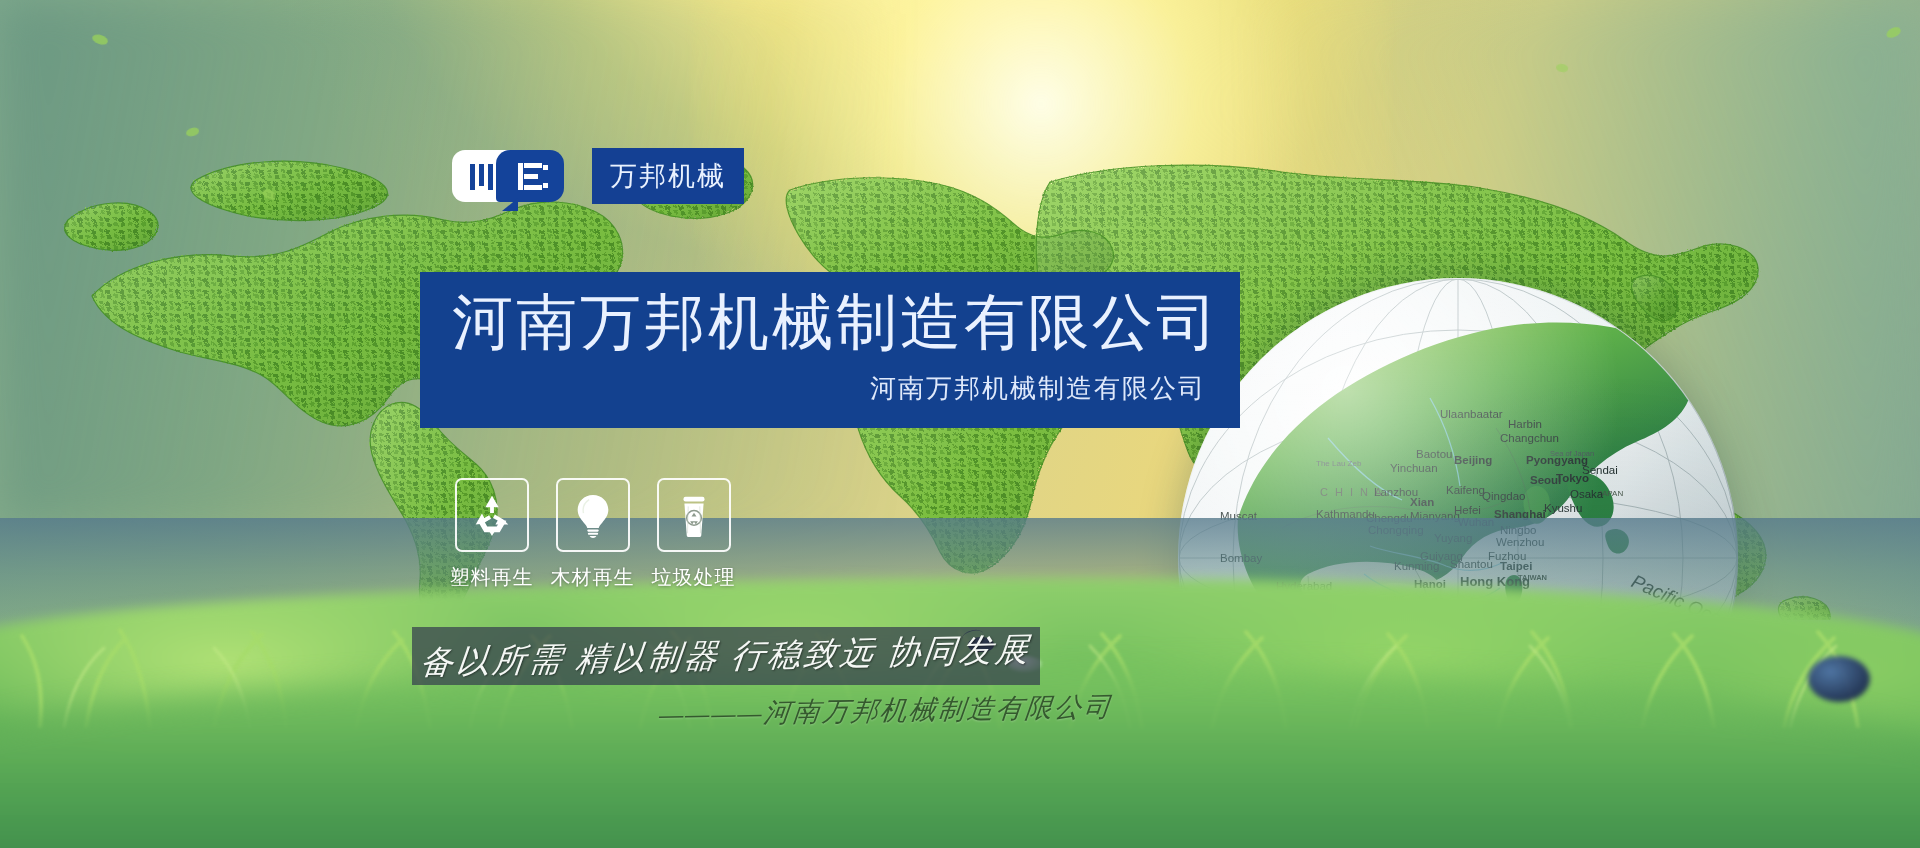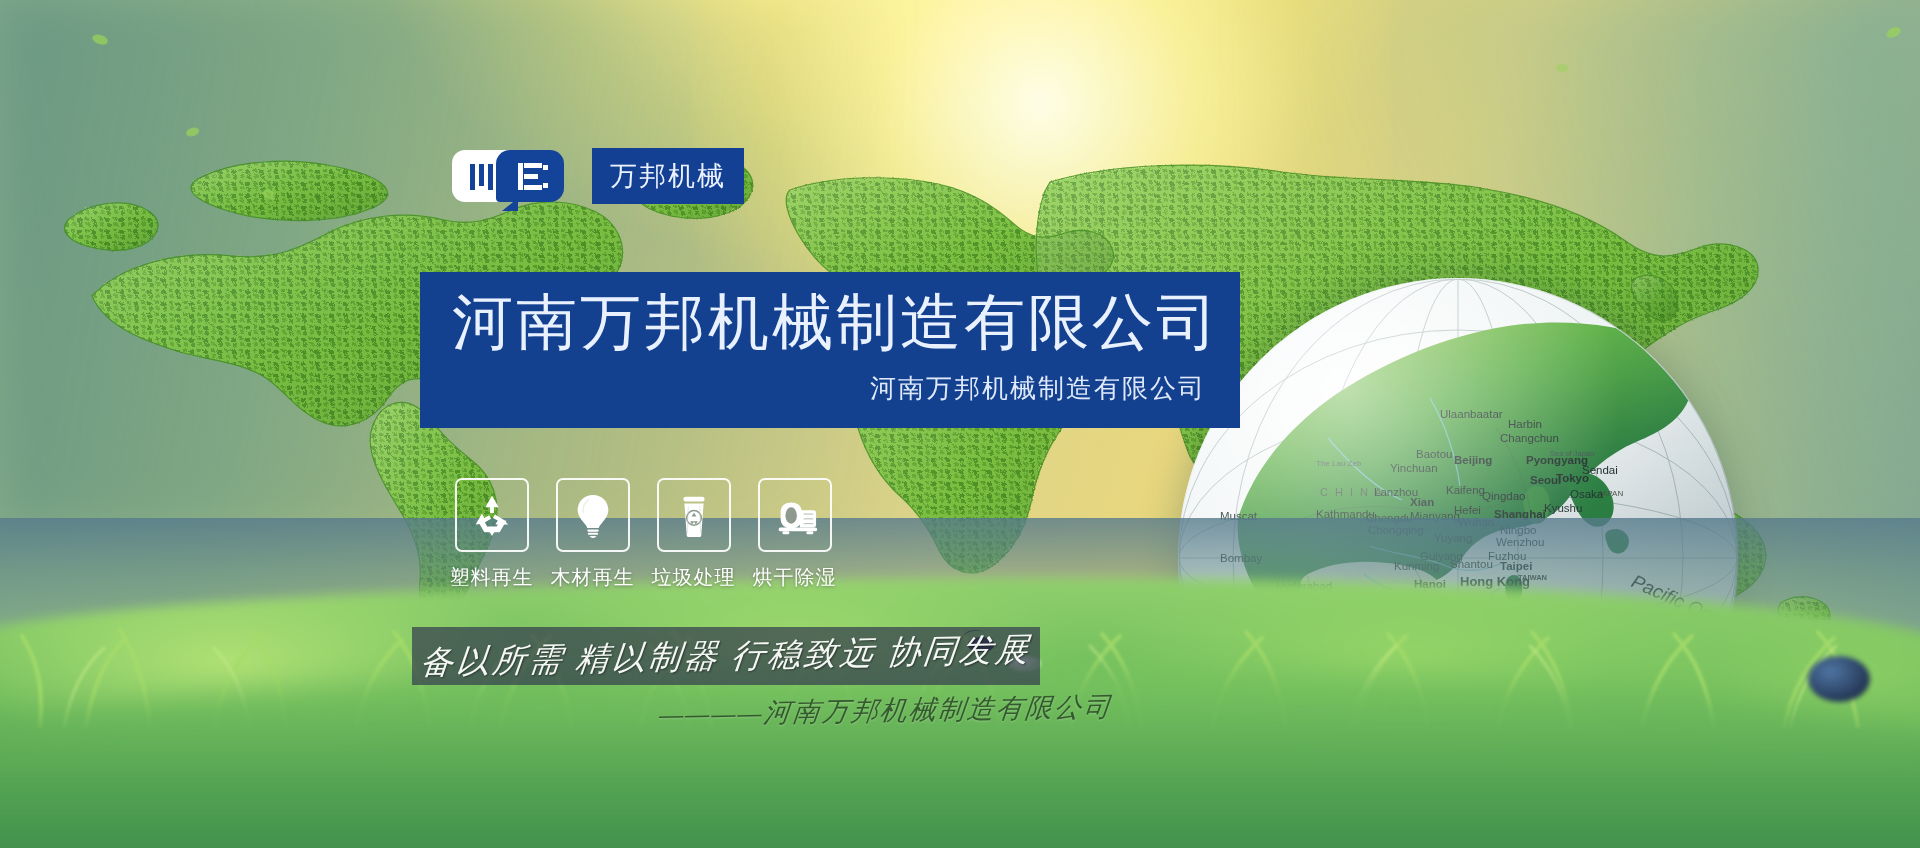--- a/index.html
+++ b/index.html
@@ -528,40 +528,20 @@
           </g>
           <g stroke="#cfd8cd" stroke-width="1.1" opacity=".55">
             <line x1="18" y1="15" x2="17.2" y2="43"></line>
             <line x1="30" y1="15" x2="30.8" y2="43"></line>
           </g>
         </svg>
       </div>
       <div class="feature-label">垃圾处理</div>
     </div>
 
-    <div class="feature">
-      <div class="feature-box">
-        <svg viewBox="0 0 48 48">
-          <g fill="#ffffff">
-            <path d="M20 11 C27 11 31 15 31 21 L31 28 C31 34 27 38 20 38 C13 38 9 34 9 28 L9 21 C9 15 13 11 20 11 Z"></path>
-            <path d="M29 19 L43 19 C45 19 46 20 46 22 L46 34 C46 36 45 37 43 37 L29 37 Z"></path>
-            <rect x="7" y="37" width="40" height="4" rx="1.6"></rect>
-            <rect x="11" y="41" width="7" height="3" rx="1"></rect>
-            <rect x="36" y="41" width="7" height="3" rx="1"></rect>
-          </g>
-          <ellipse cx="20" cy="24.5" rx="6" ry="8.6" fill="#8d9a8d"></ellipse>
-          <g stroke="#9fac9e" stroke-width="1.2" opacity=".7" fill="none">
-            <line x1="33" y1="23" x2="43" y2="23"></line>
-            <line x1="33" y1="28" x2="43" y2="28"></line>
-            <line x1="33" y1="33" x2="43" y2="33"></line>
-          </g>
-        </svg>
-      </div>
-      <div class="feature-label">烘干除湿</div>
-    </div>
   </div>
 
   <div class="slogan-bar">
     <div class="slogan-text">备以所需 精以制器 行稳致远 协同发展</div>
   </div>
   <div class="signature">————河南万邦机械制造有限公司</div>
 
 </div>
 
 </body></html>

